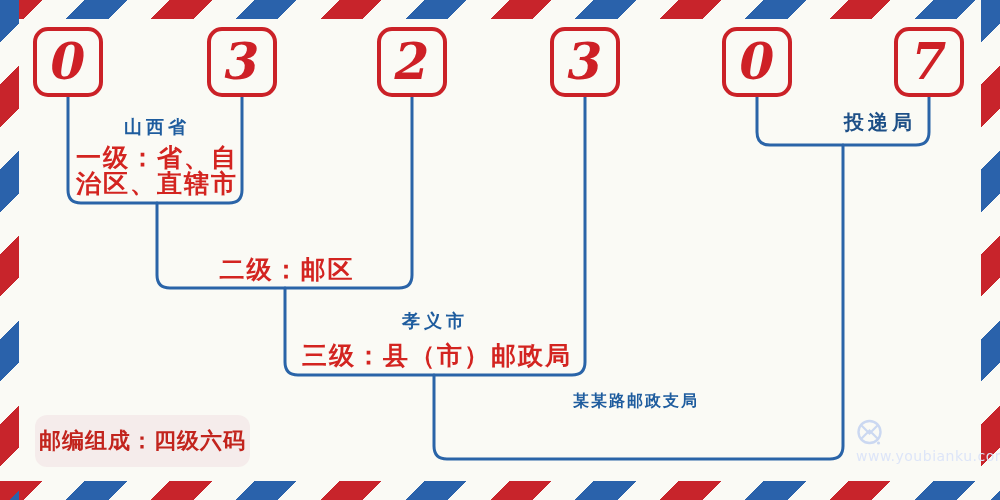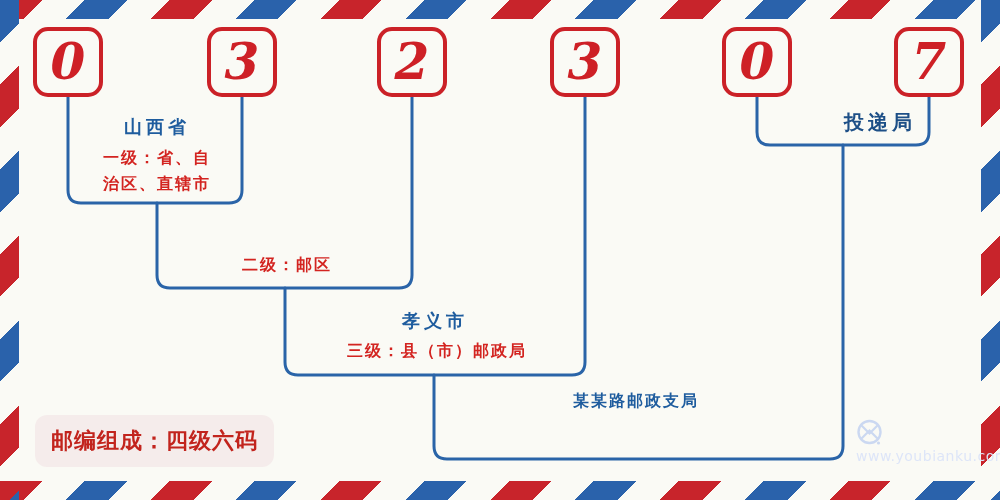--- a/index.html
+++ b/index.html
@@ -42,27 +42,27 @@
   .connectors { position:absolute; left:0; top:0; }
   .connectors path { fill:none; stroke:#2a64a8; stroke-width:3; stroke-linecap:round; }
 
   
   .lbl {
     position:absolute; transform:translateX(-50%);
     white-space:nowrap; text-align:center; font-weight:bold; line-height:1.2;
   }
   .blue-name  { color:#1e5c9e; font-size:18px; letter-spacing:4px; }
   .navy-name  { color:#1d4f87; font-size:20px; letter-spacing:4px;margin-left:37px; }
-  .red-desc   { color:#d32420; font-size:16px; letter-spacing:2px; }
+  .red-desc   { color:#d32420; font-size:25px; letter-spacing:2px; }
   .two-line   { line-height:26px; }
 
   
   .badge {
     position:absolute; left:35px; top:415px;
-    background:#f5eceb; border-radius:12px; padding:11px 16px;
+    background:#f5eceb; border-radius:12px; padding:11px 4px;
   }
   .badge span {
     color:#c2241d; font-weight:bold; font-size:22px; letter-spacing:1px;
     font-family:"DejaVu Serif", serif;
   }
 
   
   .watermark { position:absolute; left:856px; top:419px; }
   .wm-row { display:flex; align-items:center; gap:9px; }
   .wm-brand { color:#cbd8f1; font-size:24px; font-weight:bold; letter-spacing:8px; }

